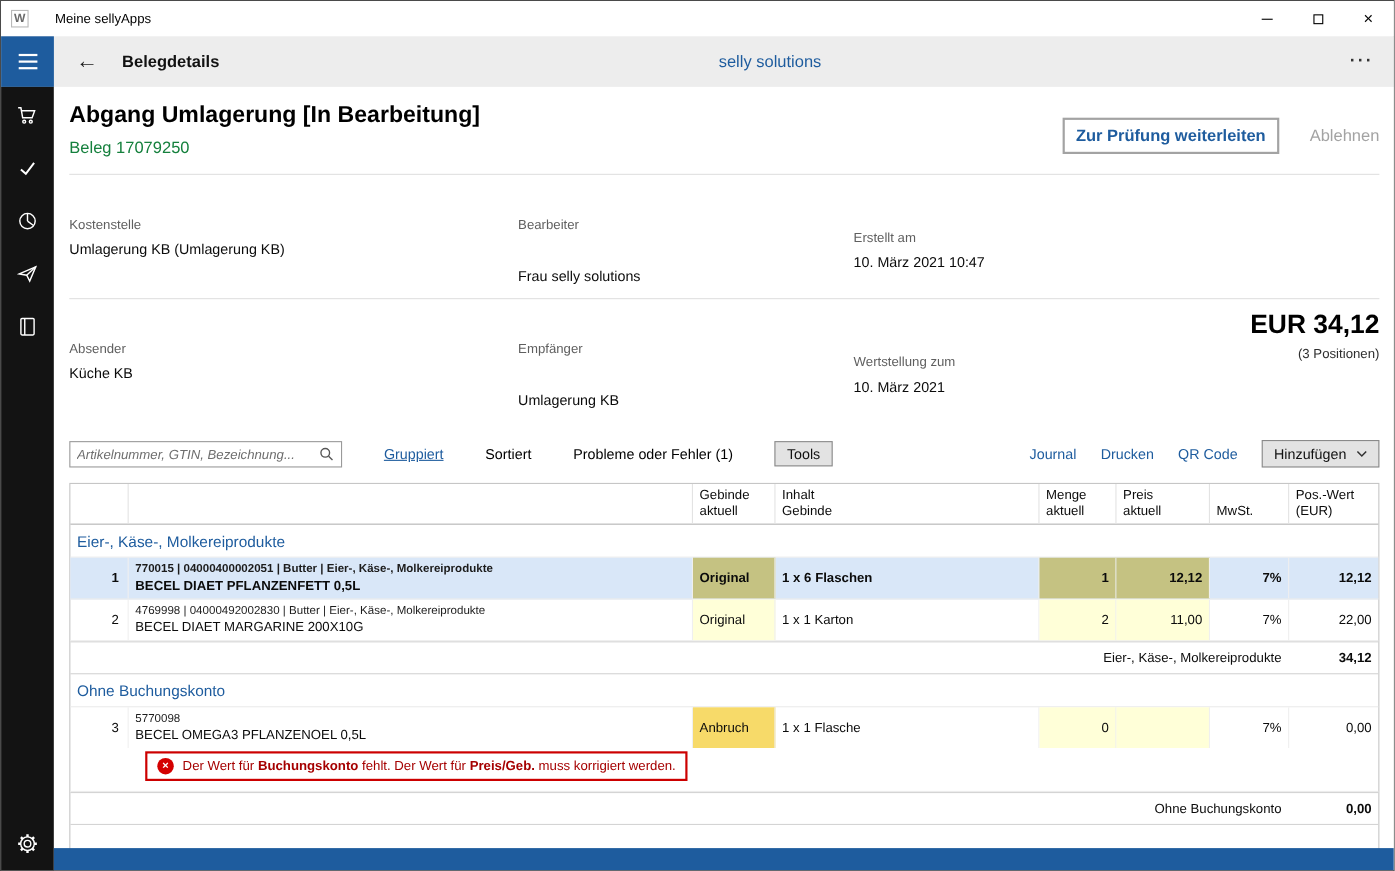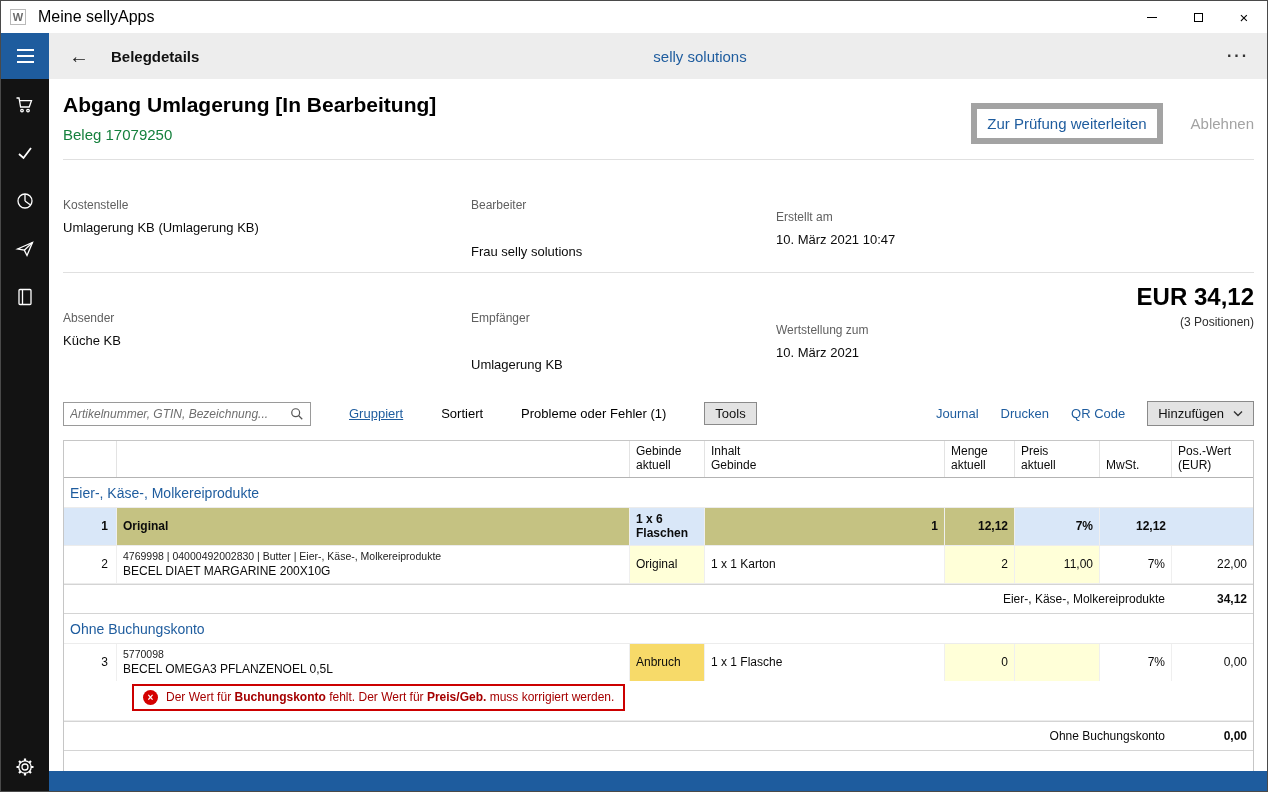--- a/index.html
+++ b/index.html
@@ -3,21 +3,21 @@
 <meta charset="utf-8">
 <style>
   * { margin:0; padding:0; box-sizing:border-box; }
   html,body { width:1268px; height:792px; }
   body { font-family:"Liberation Sans","DejaVu Sans",sans-serif; background:#fff; overflow:hidden; }
   .window { width:1268px; height:792px; border:1px solid #4a4a4a; display:flex; flex-direction:column; background:#fff; }
 
   
   .titlebar { height:32px; background:#fff; display:flex; align-items:center; flex:0 0 auto; }
   .app-icon { width:16px; height:16px; margin-left:9px; font-size:11px; font-weight:bold; color:#6b6b6b; display:flex; align-items:center; justify-content:center; border:1px solid #b9b9b9; }
-  .titlebar-title { font-size:16px; color:#000; margin-left:12px; }
+  .titlebar-title { font-size:12px; color:#000; margin-left:24px; }
   .win-controls { margin-left:auto; display:flex; height:100%; }
   .win-btn { width:46px; height:100%; display:flex; align-items:center; justify-content:center; }
   .glyph-min { width:10px; height:1px; background:#000; }
   .glyph-max { width:9px; height:9px; border:1px solid #000; }
   .glyph-close { font-size:15px; color:#000; line-height:1; }
 
   
   .appbar { height:46px; background:#ededed; display:flex; align-items:center; position:relative; flex:0 0 auto; }
   .hamburger { width:48px; height:46px; background:#1e5c9e; display:flex; flex-direction:column; align-items:center; justify-content:center; gap:4px; flex:0 0 auto; }
   .hamburger .bar { width:17px; height:2px; background:#fff; }
@@ -34,21 +34,21 @@
   .side-slot svg { stroke:#fff; fill:none; stroke-width:1.3; }
 
   .main { flex:1; background:#fff; display:flex; flex-direction:column; padding:0 13px 0 14px; min-width:0; }
   .bottom-strip { position:absolute; left:48px; right:0; bottom:0; height:20px; background:#1e5c9e; }
 
   
   .doc-head { display:flex; margin-top:14px; }
   .doc-title { font-size:21px; font-weight:bold; color:#000; }
   .doc-beleg { font-size:15px; color:#15803d; margin-top:9px; }
   .doc-actions { margin-left:auto; display:flex; align-items:center; margin-top:10px; }
-  .forward-btn { color:#1e5c9e; font-size:15px; border:6px solid #a3a3a3; padding:6px 10px; background:#fff; cursor:pointer; }
+  .forward-btn { color:#1e5c9e; font-size:15px; border:2px solid #a3a3a3; padding:6px 10px; background:#fff; cursor:pointer;font-weight:bold; }
   .reject-btn { color:#a3a3a3; font-size:15px; margin-left:28px; }
 
   .sep { border-top:1px solid #e0e0e0; margin-top:15px; }
 
   
   .info-row { display:flex; padding:10px 0 13px; }
   .info-row.first { border-bottom:1px solid #e0e0e0; }
   .info-cell { display:flex; flex-direction:column;margin-top:28px; }
   .ic1 { width:408px; } .ic2 { width:305px;gap:24px; } .ic3 { width:300px;justify-content:center; }
   .info-label { font-size:12px; color:#5f5f5f; }
@@ -260,20 +260,24 @@
 aktuell</div>
           <div class="th">MwSt.</div>
           <div class="th">Pos.-Wert
 (EUR)</div>
         </div>
 
         <div class="group-head">Eier-, Käse-, Molkereiprodukte</div>
 
         <div class="trow item-row selected">
           <div class="td num">1</div>
+          <div class="td desc">
+            <div class="meta">770015 | 04000400002051 | Butter | Eier-, Käse-, Molkereiprodukte</div>
+            <div class="aname">BECEL DIAET PFLANZENFETT 0,5L</div>
+          </div>
           <div class="td cell-olive">Original</div>
           <div class="td">1 x 6 Flaschen</div>
           <div class="td right cell-olive">1</div>
           <div class="td right cell-olive">12,12</div>
           <div class="td right">7%</div>
           <div class="td right">12,12</div>
         </div>
 
         <div class="trow item-row">
           <div class="td num">2</div>

